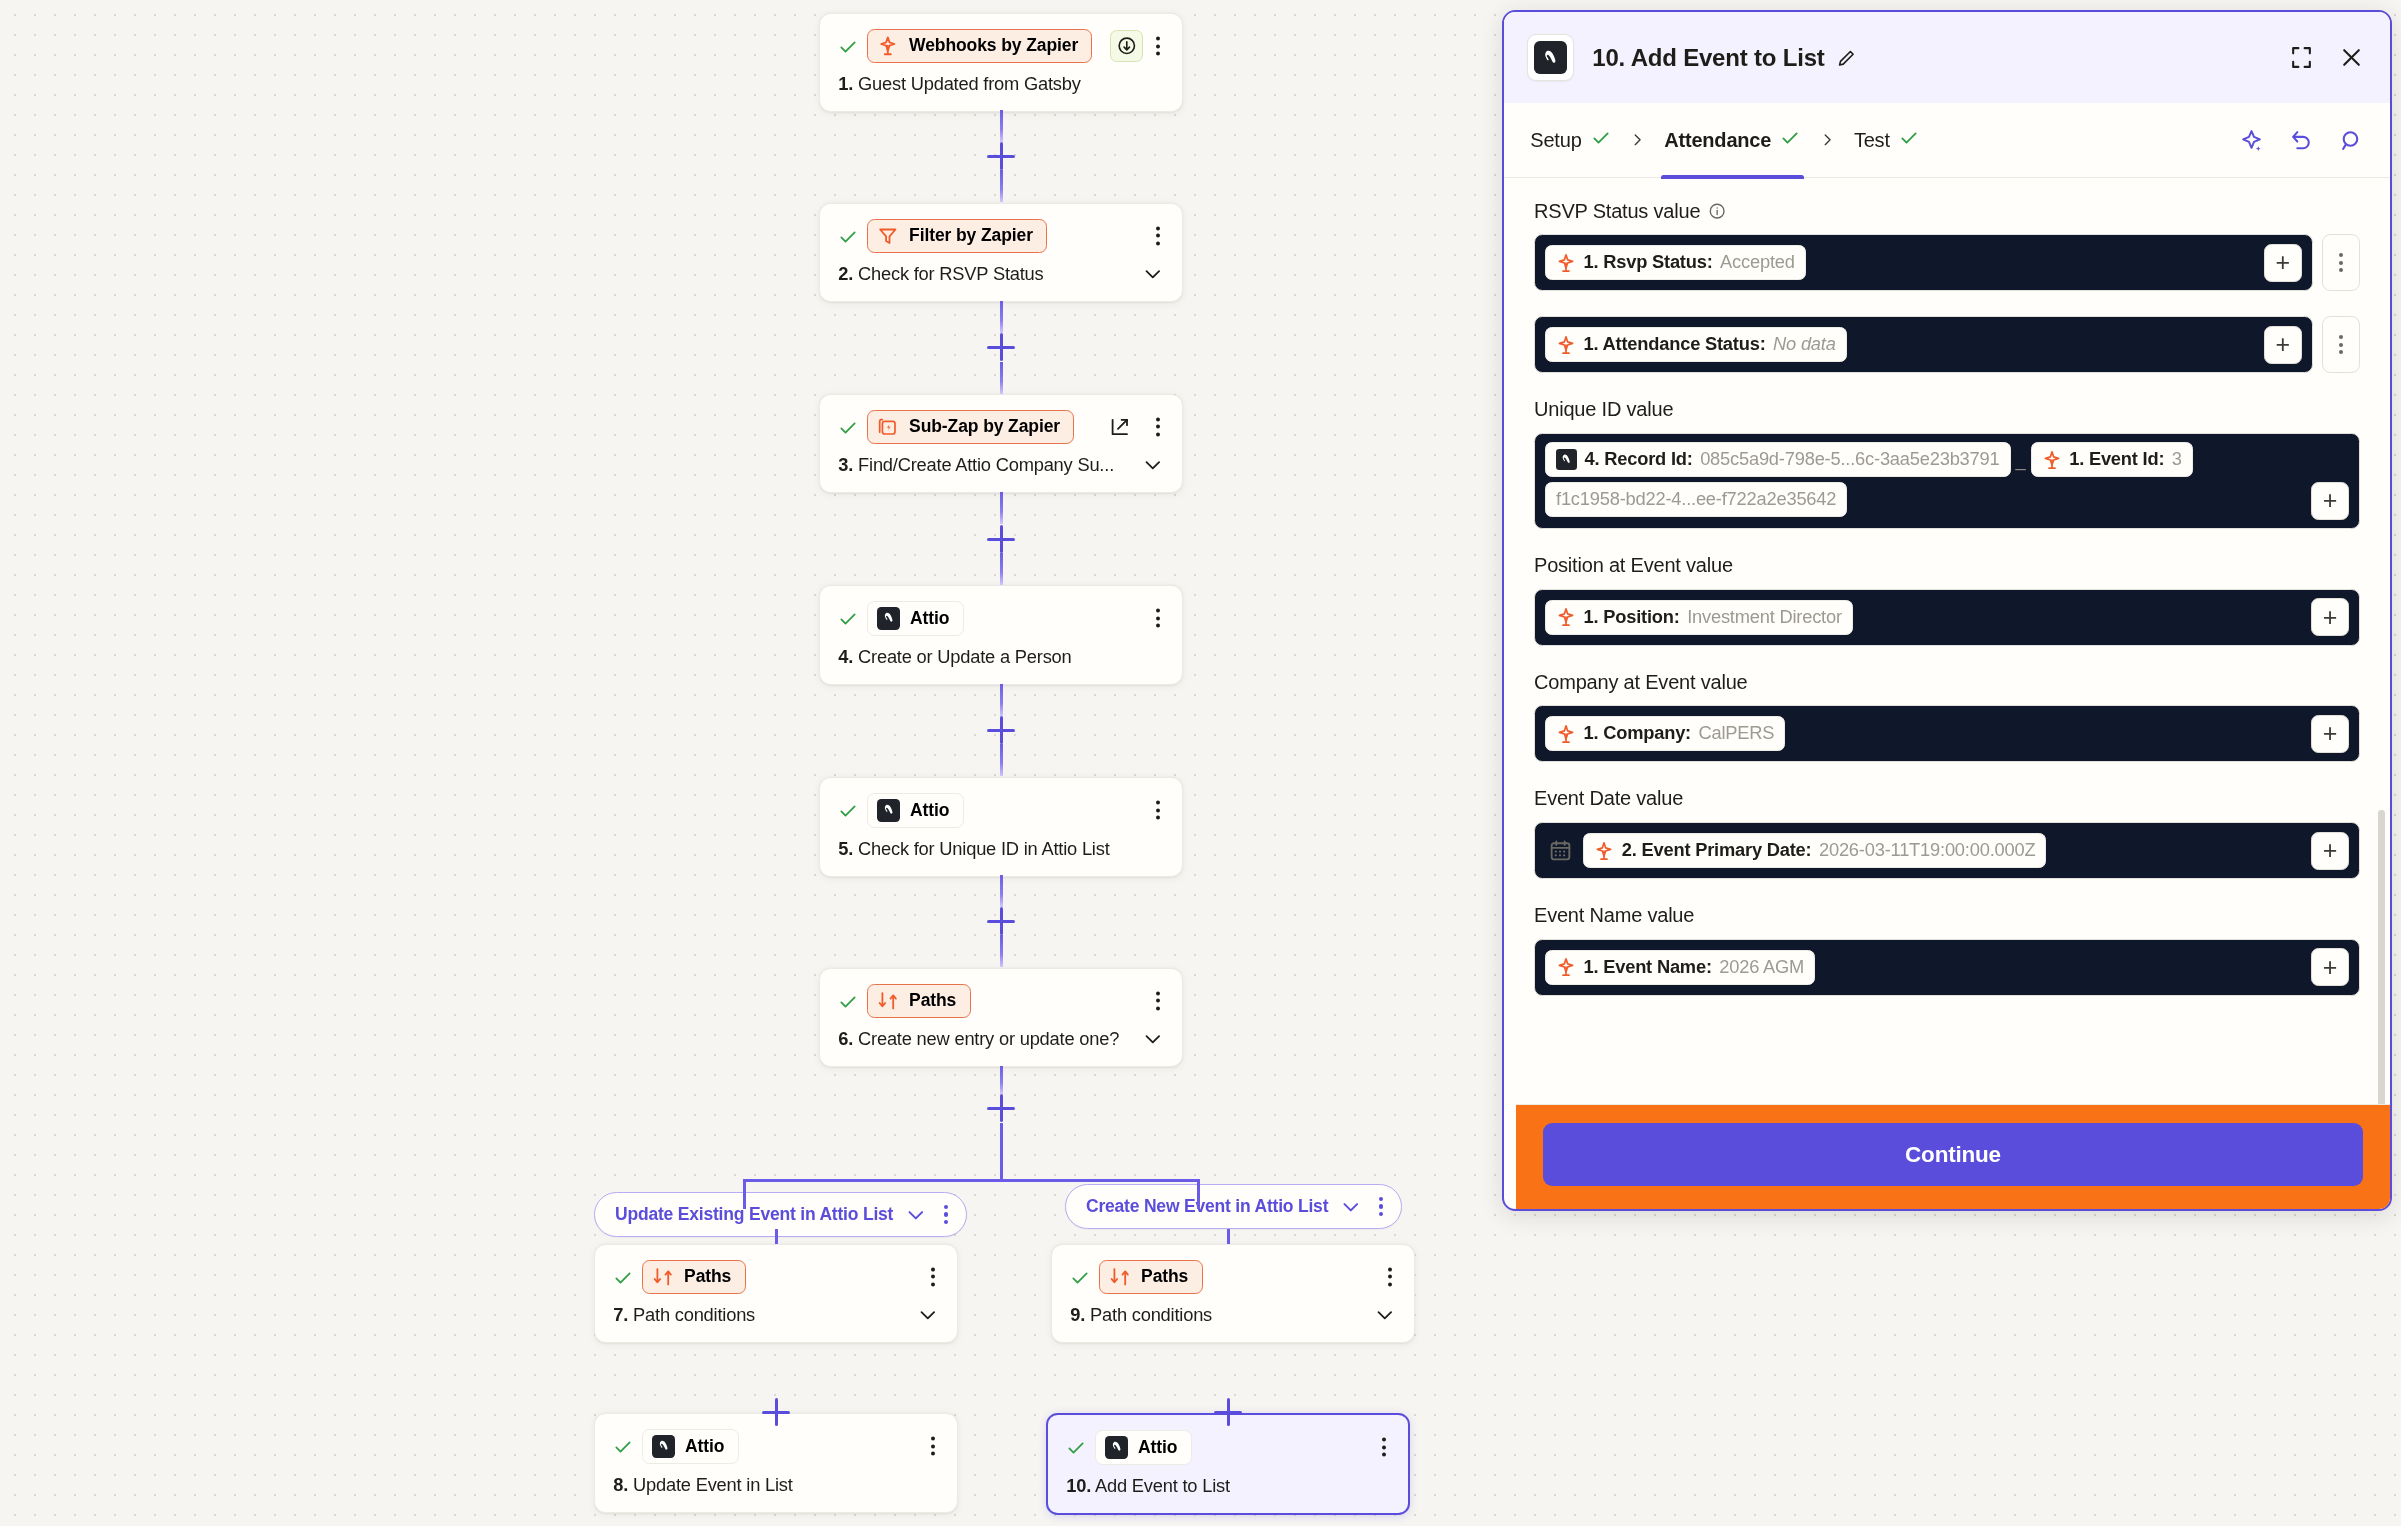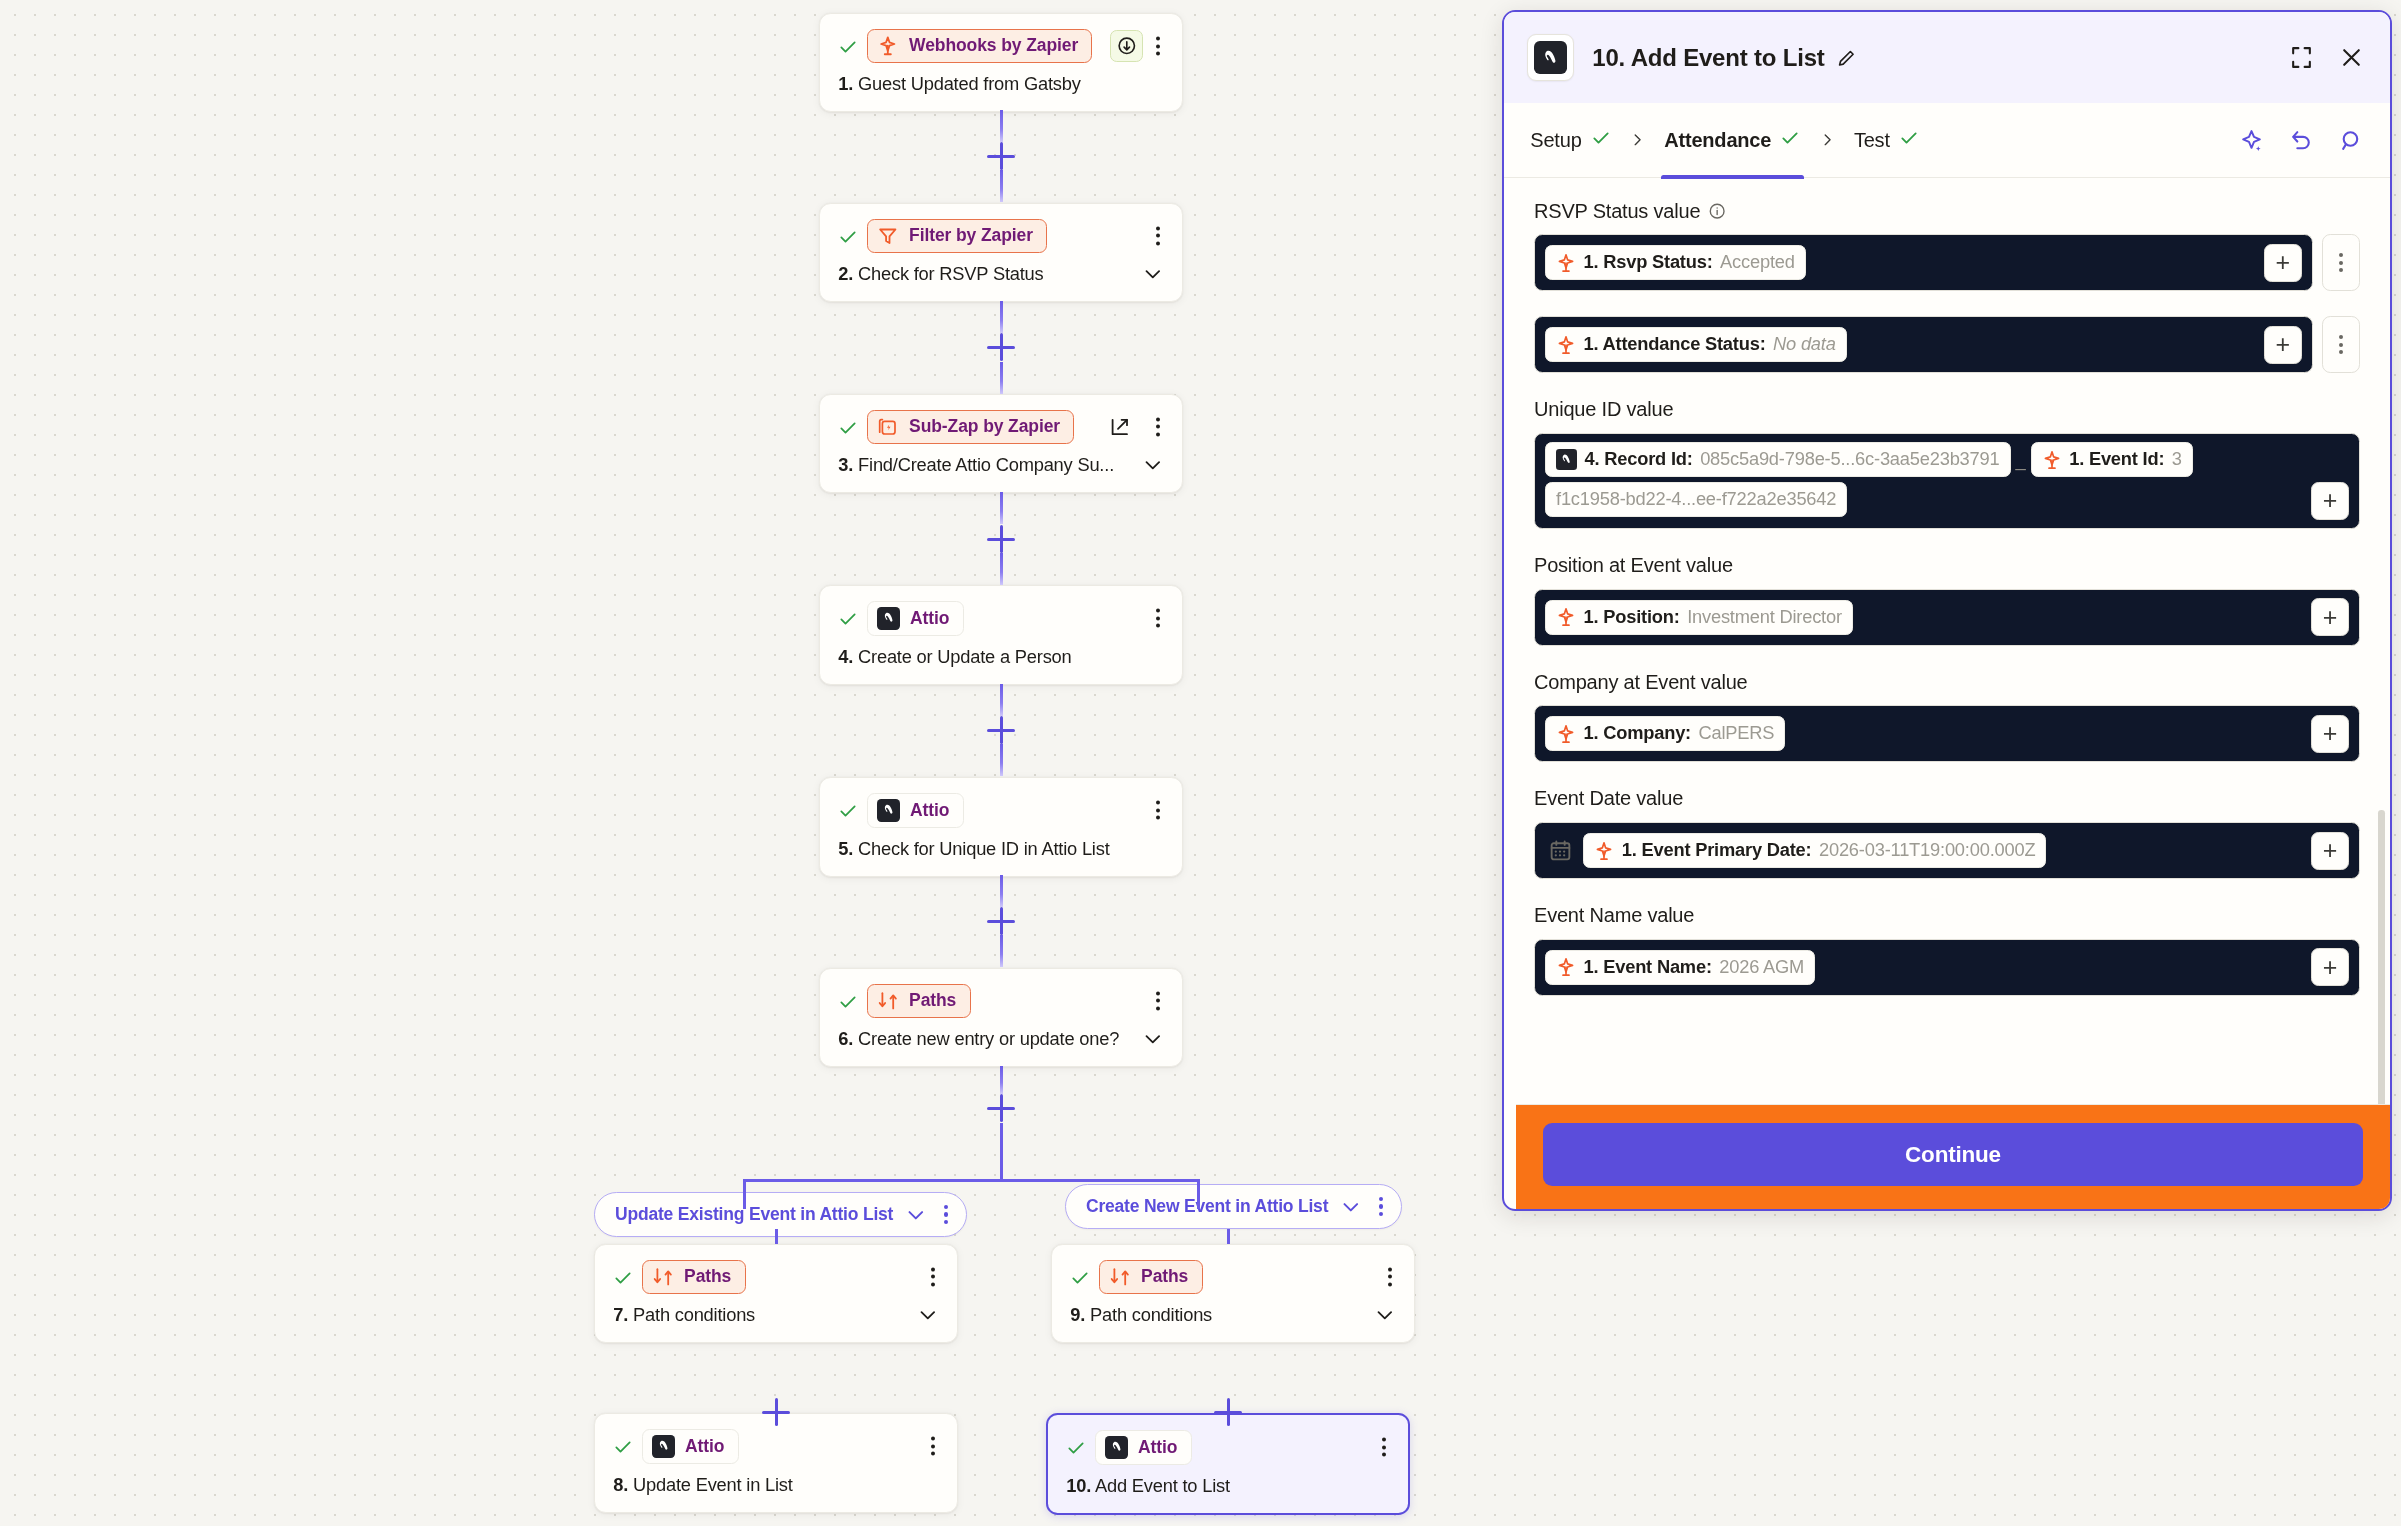--- a/index.html
+++ b/index.html
@@ -35,21 +35,21 @@
   }
   .node-top { display: flex; align-items: center; gap: 10.8px; position: relative; min-height: 33px;}
   .check {
     width: 18.3px; height: 18.3px; flex: none; position: relative;
   }
   .check svg { display: block; }
   .app-chip {
     display: inline-flex; align-items: center; gap: 10px;
     border-radius: 7.5px;
     padding: 5px 13.3px 5px 9.1px;
-    font-size: 17.5px; font-weight: 700; color: #701a75;
+    font-size: 17.5px; font-weight: 700; color: #000000;
     letter-spacing: -0.1px;
     line-height: 1;
   }
   .app-chip.zapier {
     background: #fdeee4; border: 1.2px solid #e8734a;
   }
   .app-chip.attio {
     background: #fffefb; border: 1.2px solid #ecebe4;
   }
   .chip-ico { width: 21.6px; height: 21.6px; flex: none; display: block; }
@@ -813,21 +813,21 @@
                   <path d="M3.5 9.5h17M8 3.2v3.4M16 3.2v3.4"></path>
                   <path d="M7.5 13h.01M11.5 13h.01M15.5 13h.01M7.5 16.6h.01M11.5 16.6h.01M15.5 16.6h.01" stroke-width="2.2"></path>
                 </svg></span>
               <span class="token">
                 <span style="display:inline-flex;">
                   <svg class="tk-ico" width="20" height="20" viewBox="0 0 24 24" aria-hidden="true">
                     <path d="M12 2.2l1.9 6.0 6.0 1.9-6.0 1.9L12 18l-1.9-6.0L4.1 10.1l6.0-1.9L12 2.2z" fill="none" stroke="#f15b2a" stroke-width="2" stroke-linejoin="round"></path>
                     <path d="M12 12.2v9.6M8.4 21.8h7.2" stroke="#f15b2a" stroke-width="2" stroke-linecap="round" fill="none"></path>
                   </svg>
                 </span>
-                <b>1. Event Primary Date:</b>
+                <b>2. Event Primary Date:</b>
                 <span class="v">2026-03-11T19:00:00.000Z</span>
               </span>
               <span class="add-btn" style="margin-left:auto;">+</span>
             </div>
           </div>
         </div>
         <div class="field">
           <div class="field-label">
             <span>Event Name value</span>
           </div>

